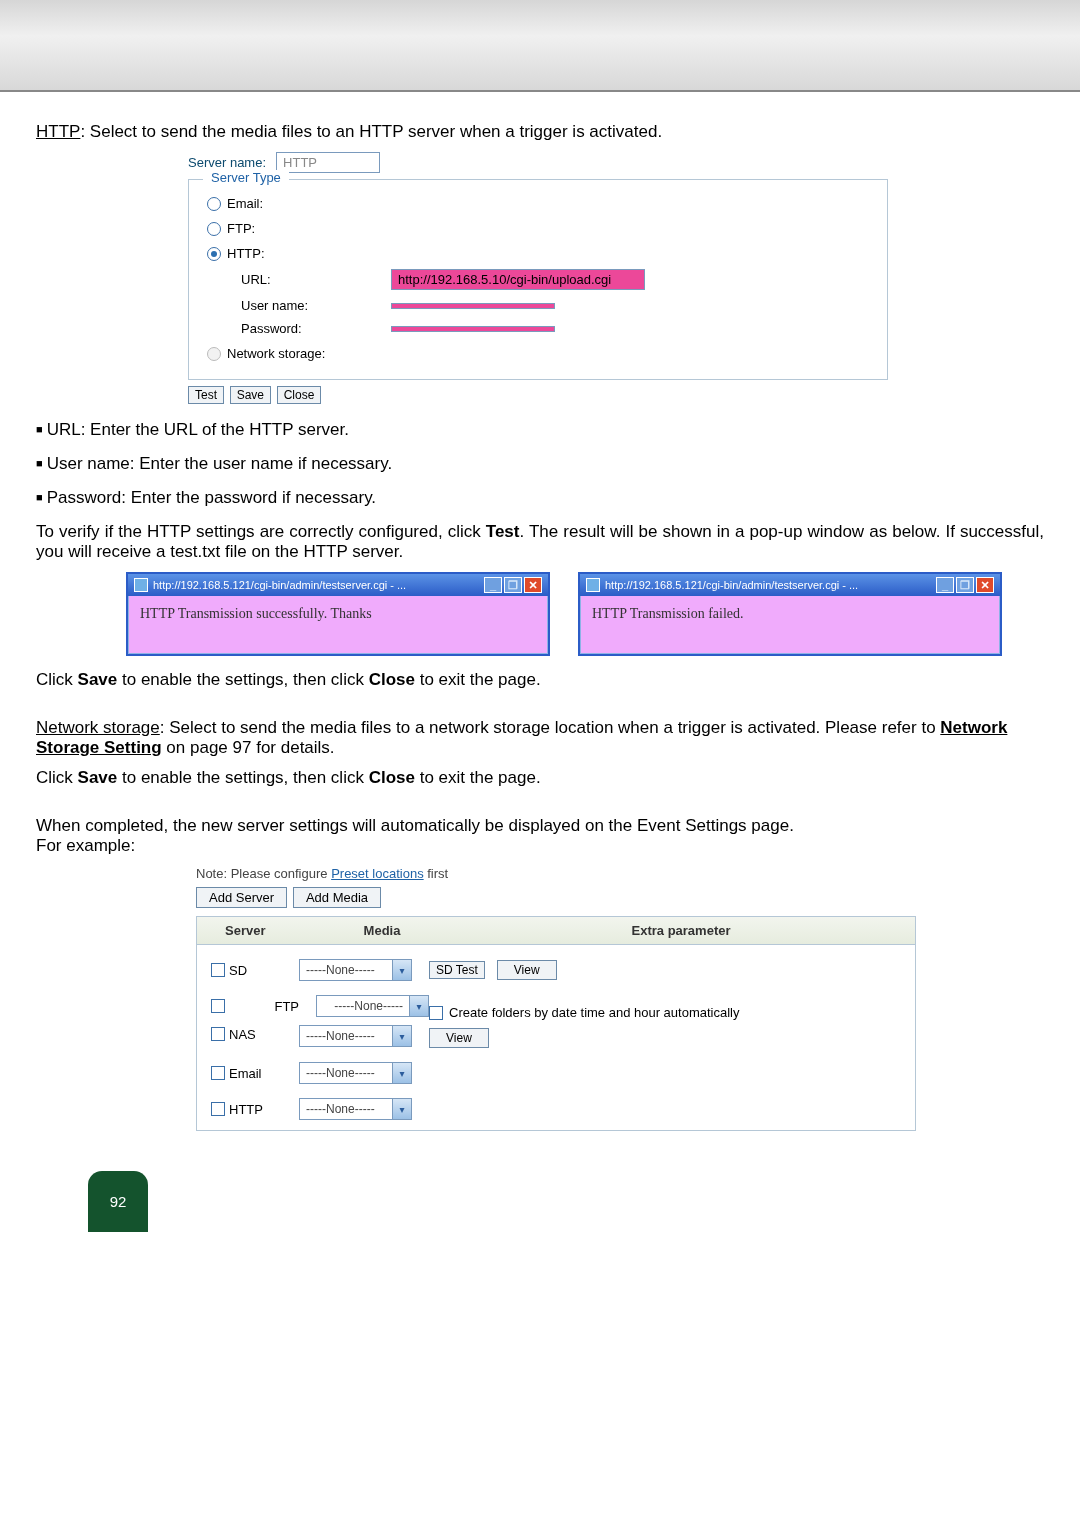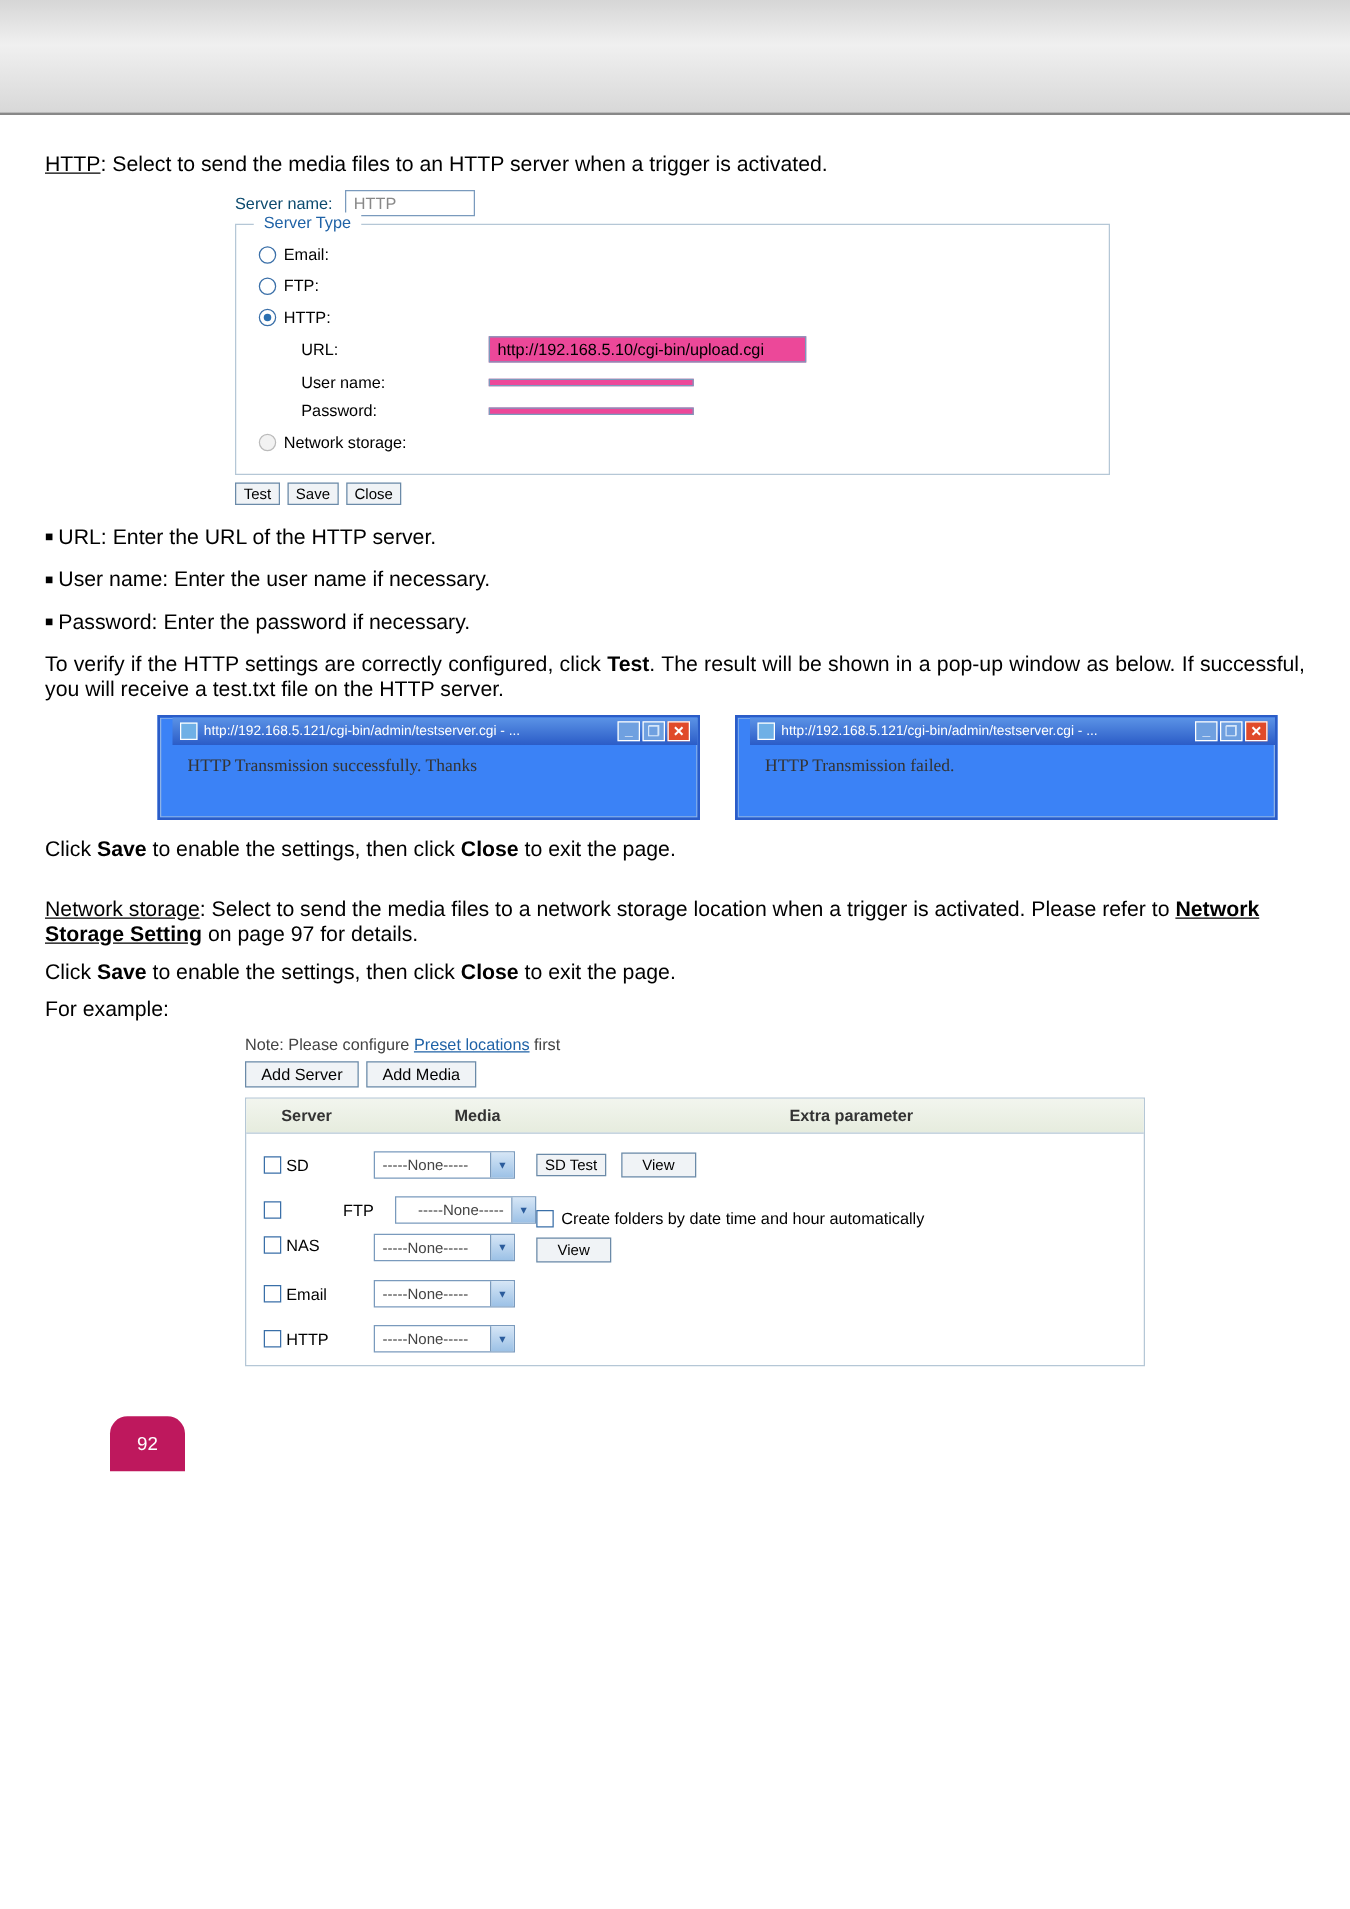--- a/index.html
+++ b/index.html
@@ -151,23 +151,22 @@
     }
     
     .popups {
       display: flex;
       gap: 28px;
       margin: 8px 0 14px 90px;
     }
     .popup {
       width: 420px;
       border: 2px solid #2b5cc7;
-      background: #3b82f6;
+      background: #f0abfc;
       box-shadow: 0 0 0 1px #8db2e6 inset;
-      padding-left: 10px;
     }
     .popup-title {
       background: linear-gradient(180deg, #5b93e6 0%, #2b5cc7 100%);
       color: #fff;
       font-size: 11px;
       padding: 3px 6px;
       display: flex;
       align-items: center;
       justify-content: space-between;
     }
@@ -308,22 +307,22 @@
       display: flex;
       align-items: center;
       gap: 6px;
     }
     
     .page-number {
       position: relative;
       margin-top: 40px;
       margin-left: 52px;
       width: 60px;
-      height: 44px;
-      background: #be185d;
+      height: 61px;
+      background: #14532d;
       color: #fff;
       border-top-left-radius: 14px;
       border-top-right-radius: 14px;
       display: flex;
       align-items: center;
       justify-content: center;
       font-size: 15px;
     }
   </style>
 </head>
@@ -434,20 +433,21 @@
     </p>
 
     <p class="para" style="margin-top:28px">
       <span class="underline">Network storage</span><span>: Select to send the media files to a network storage location when a trigger is activated. Please refer to </span><span class="bold underline">Network Storage Setting</span><span> on page 97 for details.</span>
     </p>
 
     <p class="para">
       <span>Click </span><span class="bold">Save</span><span> to enable the settings, then click </span><span class="bold">Close</span><span> to exit the page.</span>
     </p>
 
+    <p class="para" style="margin-top:28px;margin-bottom:0">When completed, the new server settings will automatically be displayed on the Event Settings page.</p>
     <p class="para" style="margin-top:0">For example:</p>
 
     <div class="event-panel">
       <div class="event-note">
         <span>Note: Please configure </span><span class="link">Preset locations</span><span> first</span>
       </div>
       <div class="panel-btn-row">
         <span class="btn">Add Server</span>
         <span class="btn">Add Media</span>
       </div>

